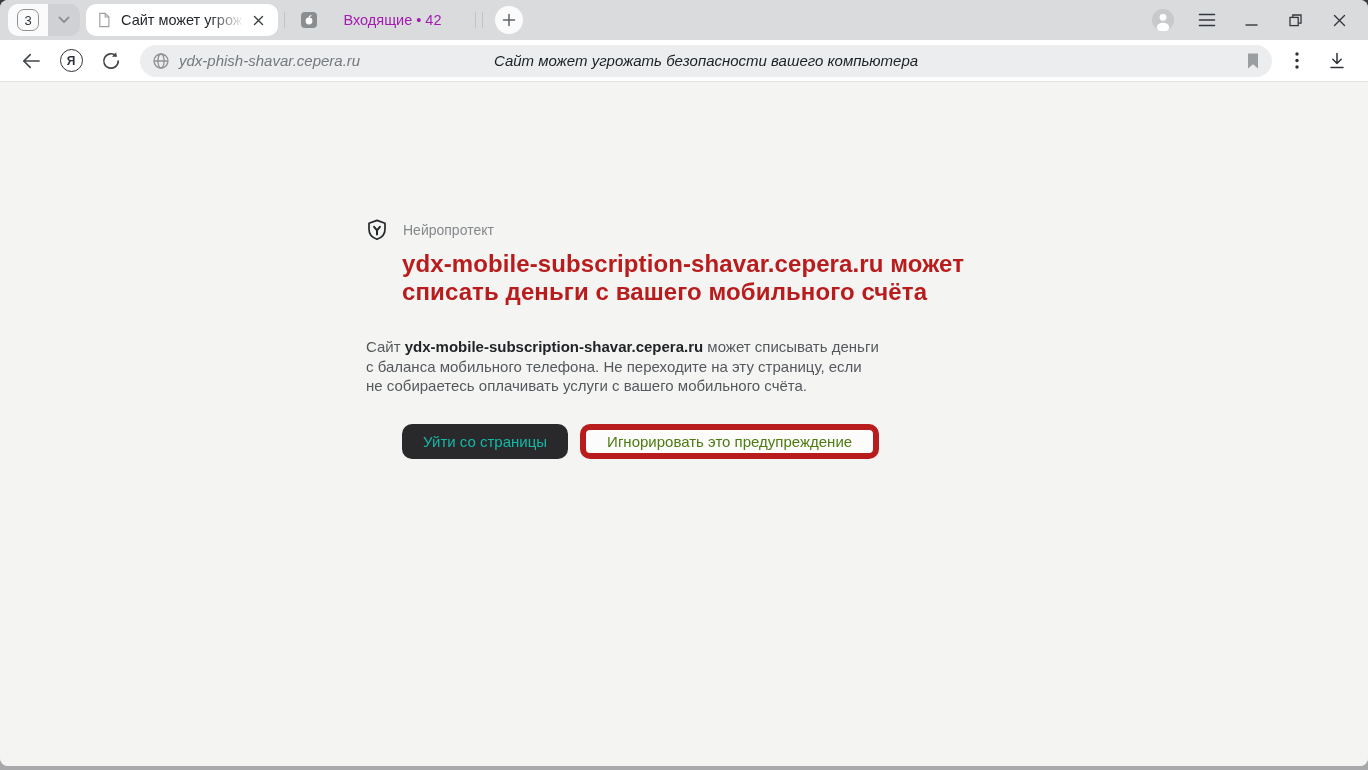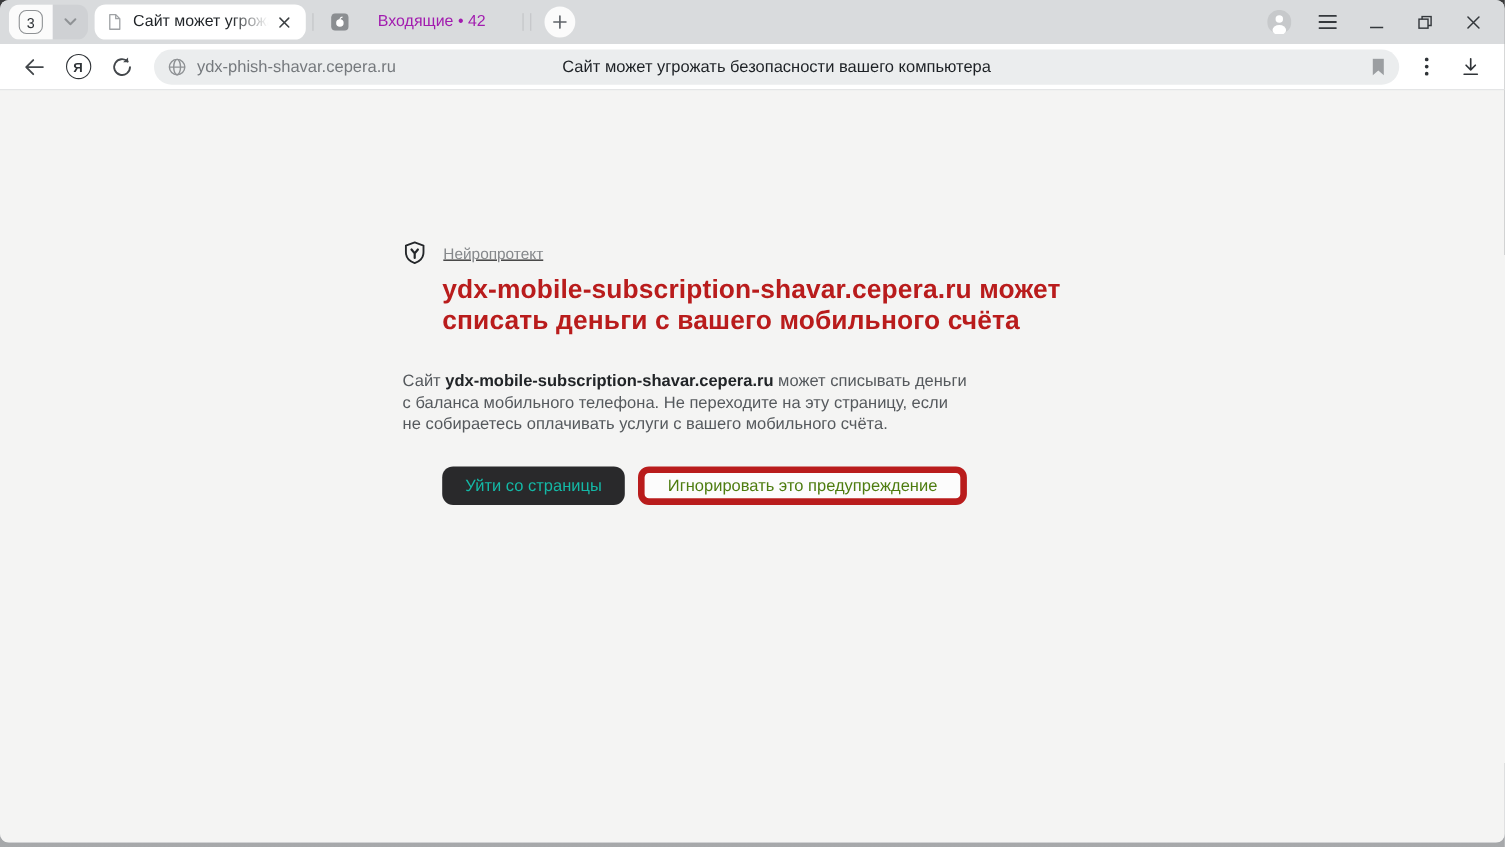--- a/index.html
+++ b/index.html
@@ -83,34 +83,34 @@
     cursor:pointer; flex:0 0 auto; margin-right:6px;
   }
   .yandex-circle {
     width:23px; height:23px; border:1.7px solid #2f3337; border-radius:50%;
     display:flex; align-items:center; justify-content:center;
     font-size:12px; font-weight:bold; color:#2f3337;
   }
   .omnibox {
     flex:1 1 auto; height:32px; background:#ebedee; border-radius:16px;
     display:flex; align-items:center; padding:0 12px; position:relative;
-    margin:0 8px 0 6px; cursor:text;
+    margin:0 8px 0 6px; cursor:text;font-style:italic;
   }
   .omnibox .url { font-size:15px; color:#75797d; margin-left:9px; white-space:nowrap; }
   .omnibox .page-title {
     position:absolute; left:50%; transform:translateX(-50%);
     font-size:15px; color:#1d2125; white-space:nowrap;
   }
   .omnibox .bookmark { margin-left:auto; display:flex; cursor:pointer; }
   
   .content {
     flex:1 1 auto; background:#f4f4f3;
     padding:137px 0 0 366px;
   }
-  .brand-row { display:flex; align-items:center; height:22px;text-decoration:underline; }
+  .brand-row { display:flex; align-items:center; height:22px; }
   .brand-label { font-size:14px; color:#85888b; margin-left:15px; }
   .warn-heading {
     margin-top:9px; margin-left:36px;
     font-size:24px; line-height:28px; font-weight:bold;
     color:#b91c1c; white-space:pre-line; letter-spacing:.1px;
   }
   .warn-body {
     margin-top:31px; 
     font-size:15px; line-height:19.5px; color:#55595d; white-space:pre-line;
   }

